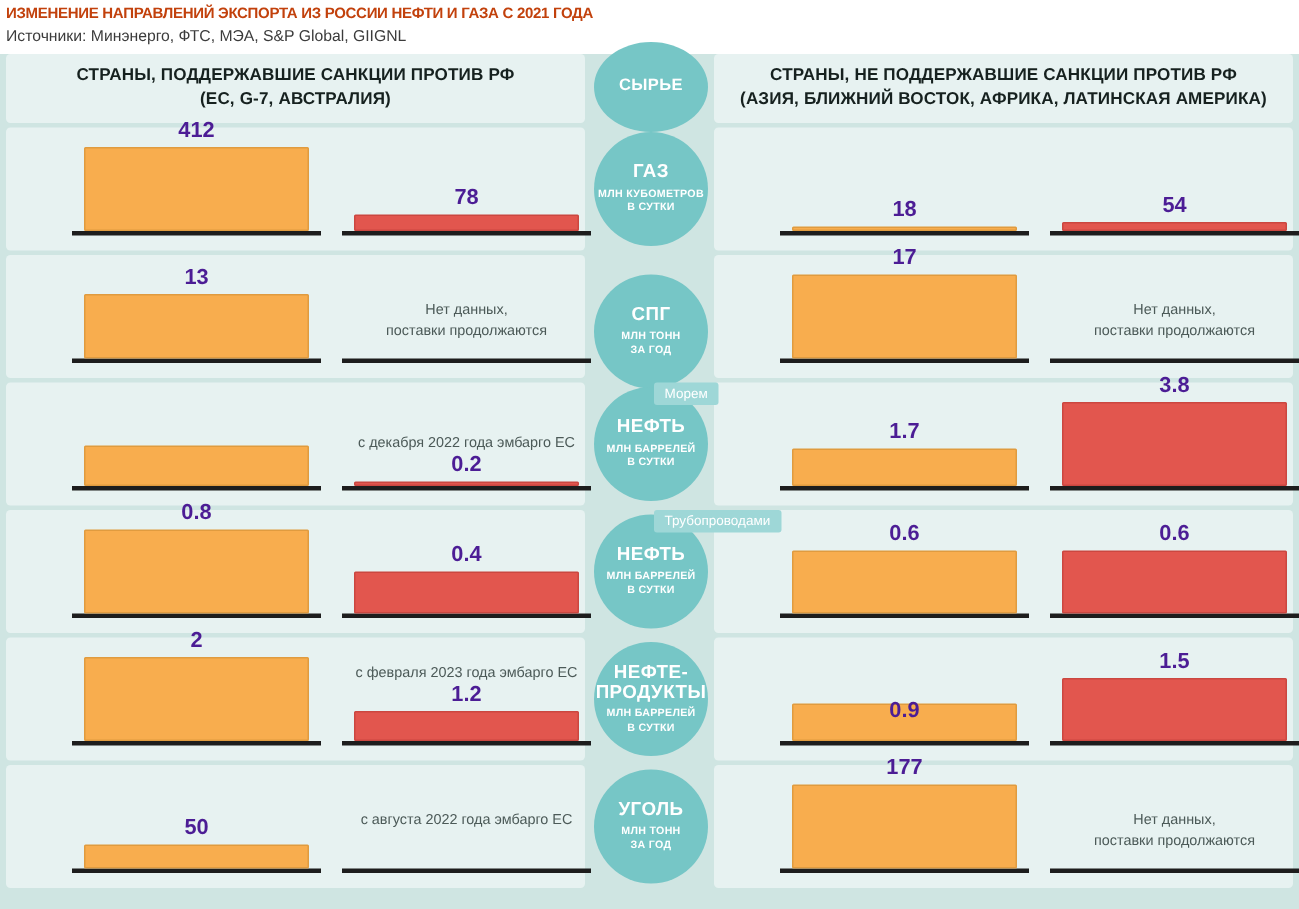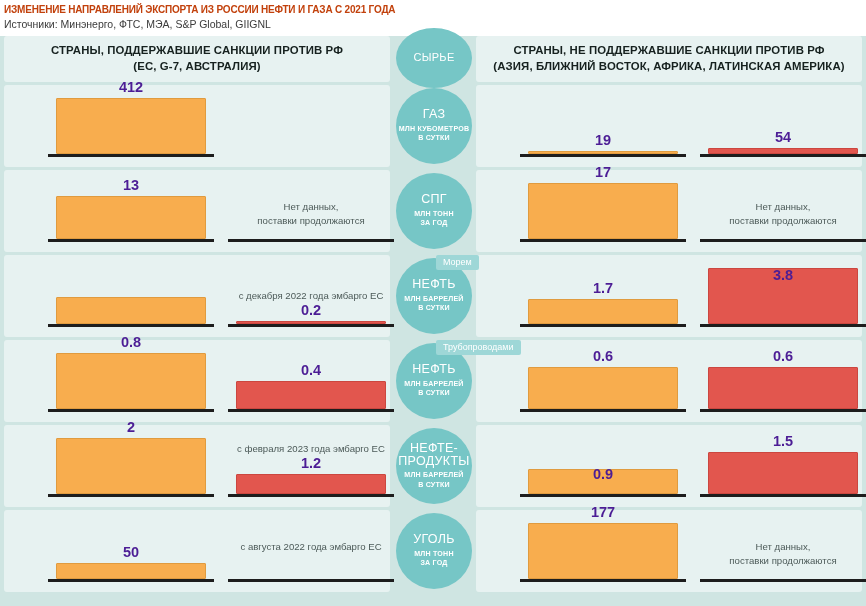--- a/index.html
+++ b/index.html
@@ -83,21 +83,21 @@
     position: absolute; left: 396px;
     width: 76px; height: 76px;
     border-radius: 50%;
     background: #76c6c6;
     display: flex; flex-direction: column;
     align-items: center; justify-content: center;
     text-align: center; color: #ffffff;
     z-index: 5;
   }
   .circle .cname {
-    font-size: 12.5px; font-weight: normal; letter-spacing: 0.3px;
+    font-size: 12.5px; font-weight: bold; letter-spacing: 0.3px;
     line-height: 1.05;
   }
   .circle .cunit {
     font-size: 7.1px; font-weight: bold; letter-spacing: 0.2px;
     line-height: 1.35; margin-top: 3px;
   }
   .circle.small .cname { font-size: 11px; }
 
   .badge {
     position: absolute;
@@ -145,26 +145,32 @@
 
   <div id="bands">
       <div class="band">
      <div class="half left">
        <div class="cell c1">
       <div class="axis"></div>
       <div class="bar orange" style="height:56px;"></div>
       <div class="barval" style="bottom:62px;">412</div>
 
     </div>
+       <div class="cell c2">
+      <div class="axis"></div>
+      <div class="bar red" style="height:11px;"></div>
+      <div class="barval" style="bottom:17px;">78</div>
+
+    </div>
      </div>
      <div class="half right">
        <div class="cell c1">
       <div class="axis"></div>
       <div class="bar orange" style="height:3px;"></div>
-      <div class="barval" style="bottom:9px;">19</div>
+      <div class="barval" style="bottom:9px;">18</div>
 
     </div>
        <div class="cell c2">
       <div class="axis"></div>
       <div class="bar red" style="height:6px;"></div>
       <div class="barval" style="bottom:12px;">54</div>
 
     </div>
      </div>
 
@@ -192,21 +198,21 @@
       <div class="bar orange" style="height:56px;"></div>
       <div class="barval" style="bottom:62px;">17</div>
 
     </div>
        <div class="cell c2">
         <div class="axis"></div>
             <div class="nodata" style="bottom:14px;"><span>Нет данных,</span><br><span>поставки продолжаются</span></div>
           </div>
      </div>
 
-     <div class="circle" style="top:3px;text-align:center;">
+     <div class="circle" style="top:13px;text-align:center;">
        <div class="cname">СПГ</div>
        <div class="cunit">МЛН ТОНН<br>ЗА ГОД</div>
      </div>
    </div>
       <div class="band">
      <div class="half left">
        <div class="cell c1">
       <div class="axis"></div>
       <div class="bar orange" style="height:27px;"></div>
 
@@ -221,21 +227,21 @@
      <div class="half right">
        <div class="cell c1">
       <div class="axis"></div>
       <div class="bar orange" style="height:25px;"></div>
       <div class="barval" style="bottom:31px;">1.7</div>
 
     </div>
        <div class="cell c2">
       <div class="axis"></div>
       <div class="bar red" style="height:56px;"></div>
-      <div class="barval" style="bottom:44px;">3.8</div>
+      <div class="barval" style="bottom:62px;">3.8</div>
 
     </div>
      </div>
      <div class="badge" style="left:436px;">Морем</div>
      <div class="circle" style="top:3px;">
        <div class="cname">НЕФТЬ</div>
        <div class="cunit">МЛН БАРРЕЛЕЙ<br>В СУТКИ</div>
      </div>
    </div>
       <div class="band">

